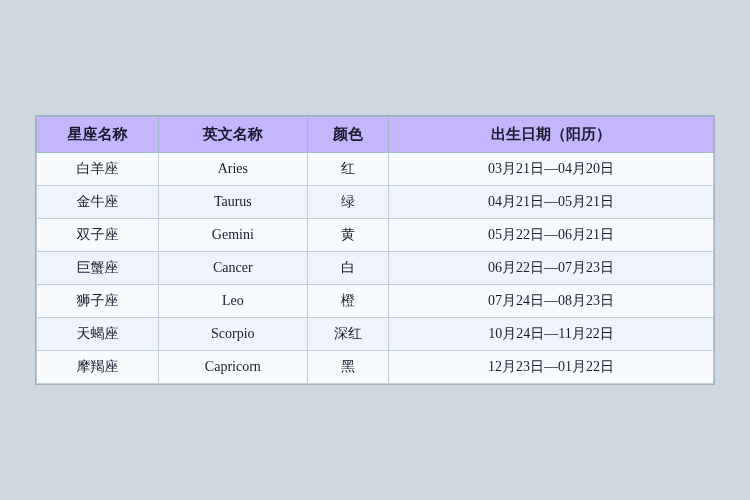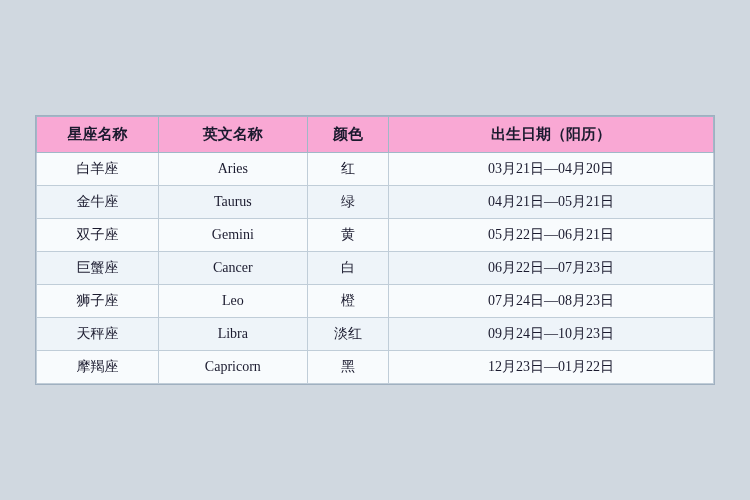--- a/index.html
+++ b/index.html
@@ -23,21 +23,21 @@
       border: 1px solid #a0b0c0;
       width: 680px;
     }
 
     table {
       width: 100%;
       border-collapse: collapse;
     }
 
     thead tr {
-      background-color: #f9a8d4;
+      background-color: #c4b5fd;
     }
 
     thead th {
       border: 1px solid #a0b8c8;
       padding: 8px 10px;
       text-align: center;
       font-size: 15px;
       font-weight: bold;
       color: #1a1a2e;
     }
@@ -102,24 +102,24 @@
           <td>白</td>
           <td>06月22日—07月23日</td>
         </tr>
         <tr>
           <td>狮子座</td>
           <td>Leo</td>
           <td>橙</td>
           <td>07月24日—08月23日</td>
         </tr>
         <tr>
-          <td>天秤座</td>
-          <td>Libra</td>
-          <td>淡红</td>
-          <td>09月24日—10月23日</td>
+          <td>天蝎座</td>
+          <td>Scorpio</td>
+          <td>深红</td>
+          <td>10月24日—11月22日</td>
         </tr>
         <tr>
           <td>摩羯座</td>
           <td>Capricorn</td>
           <td>黑</td>
           <td>12月23日—01月22日</td>
         </tr>
       </tbody>
   </table>
 </div>

